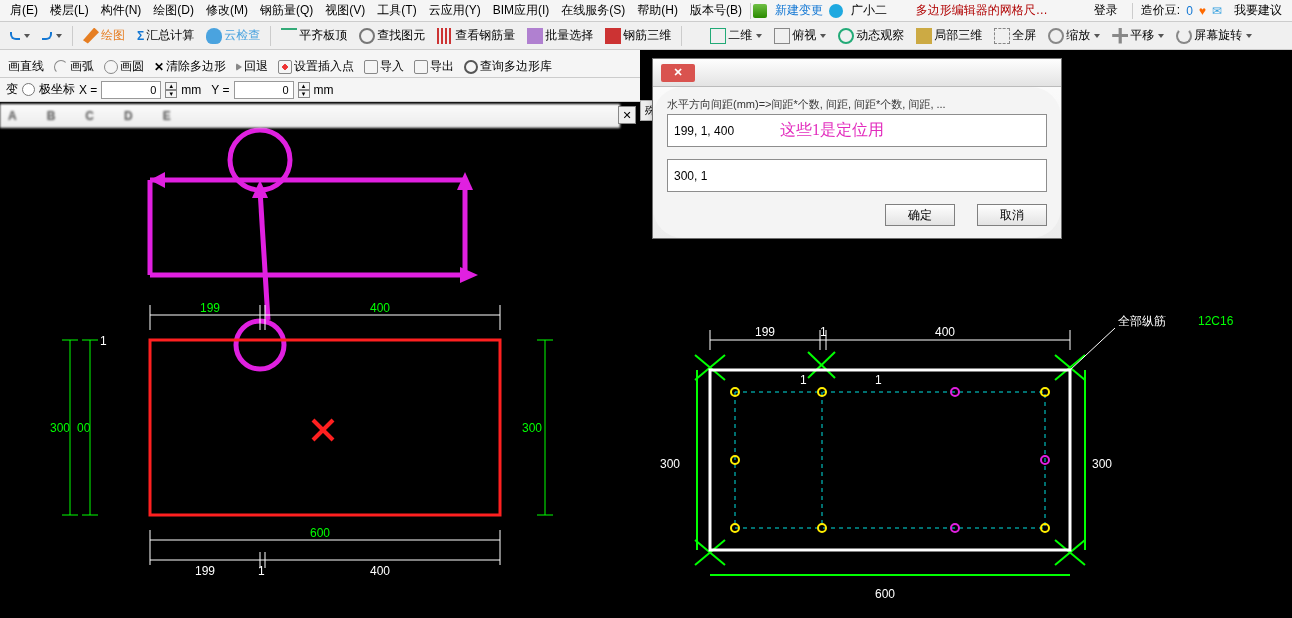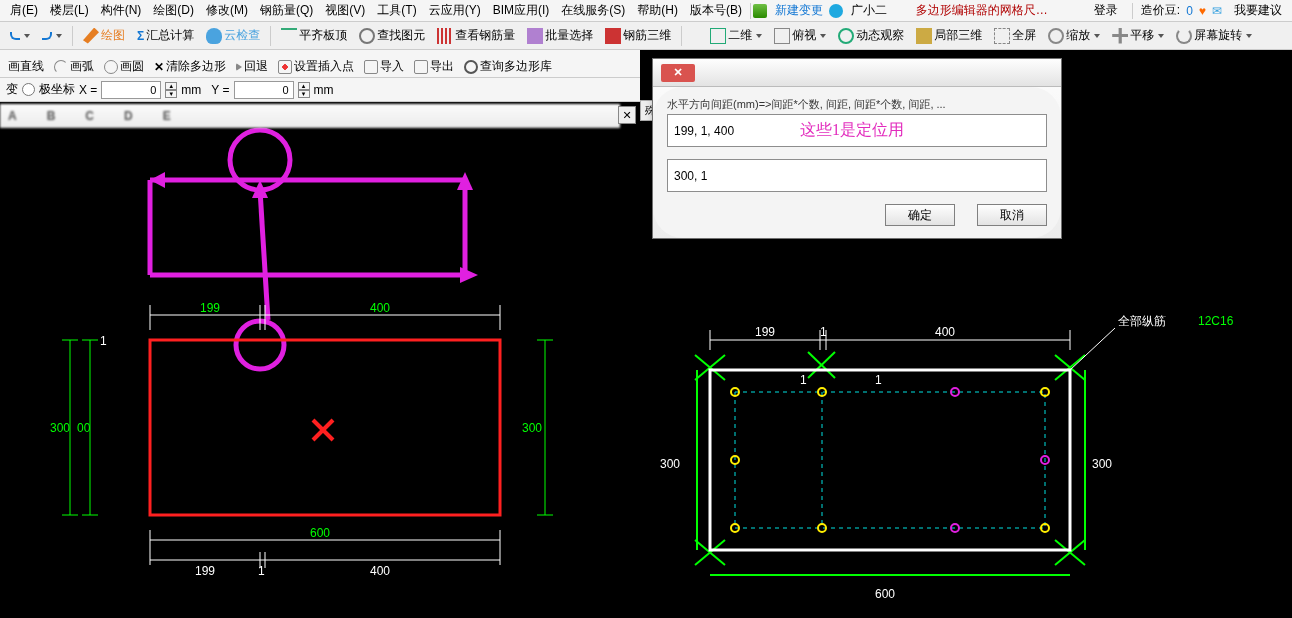--- a/index.html
+++ b/index.html
@@ -48,21 +48,21 @@
 
 
 .dialog { position: absolute; left: 12px; top: 8px; width: 410px; background: linear-gradient(#fdfdfd,#ececec); border: 1px solid #707070; box-shadow: 2px 3px 8px rgba(0,0,0,0.35); z-index: 10; }
 .dialog .titlebar { display:flex; align-items:center; height: 28px; padding: 0 8px; background: linear-gradient(#fefefe,#e3e3e3); border-bottom:1px solid #bbb;}
 .dialog .titlebar .title { flex:1; }
 .dialog .closebtn { width: 34px; height: 18px; background: #d9534f; border-radius: 2px; color:#fff; display:flex;align-items:center;justify-content:center;cursor:pointer; font-weight:bold; font-size:11px;}
 .dialog .body { padding: 10px 14px 12px 14px; background:#f4f4f4;border-radius:30px;}
 .dialog .lbl { font-size: 11px; margin-bottom: 2px; color:#333;}
 .dialog .fld { width: 100%; height: 33px; border: 1px solid #8d8d8d; background:#fff; padding: 2px 6px; font-size: 12px; margin-bottom: 12px; display:flex; align-items:center;}
 .dialog .fld input { border:none; outline:none; flex:0 0 auto; width: 90px; font-size:12px;}
-.dialog .fld .note { color:#e22bbd; font-size:16px; margin-left: 36px; font-family: SimSun, serif;}
+.dialog .fld .note { color:#e22bbd; font-size:16px; margin-left: 16px; font-family: SimSun, serif;}
 .dialog .btns { display:flex; justify-content:flex-end; gap: 22px; }
 .dialog .btn { width: 70px; height: 22px; background: linear-gradient(#fefefe,#e3e3e3); border:1px solid #808080; cursor:pointer; display:flex;align-items:center;justify-content:center;}
 
 
 .hinttext { color:#b00000; font-weight: normal; }
 .loginarea { display:flex; align-items:center; gap:6px; }
 .loginarea .pts { color:#1478d4; }
 .loginarea .heart { color:#ff6a00; }
 .loginarea .bubble { color:#3aa3e0; }
   </style>

